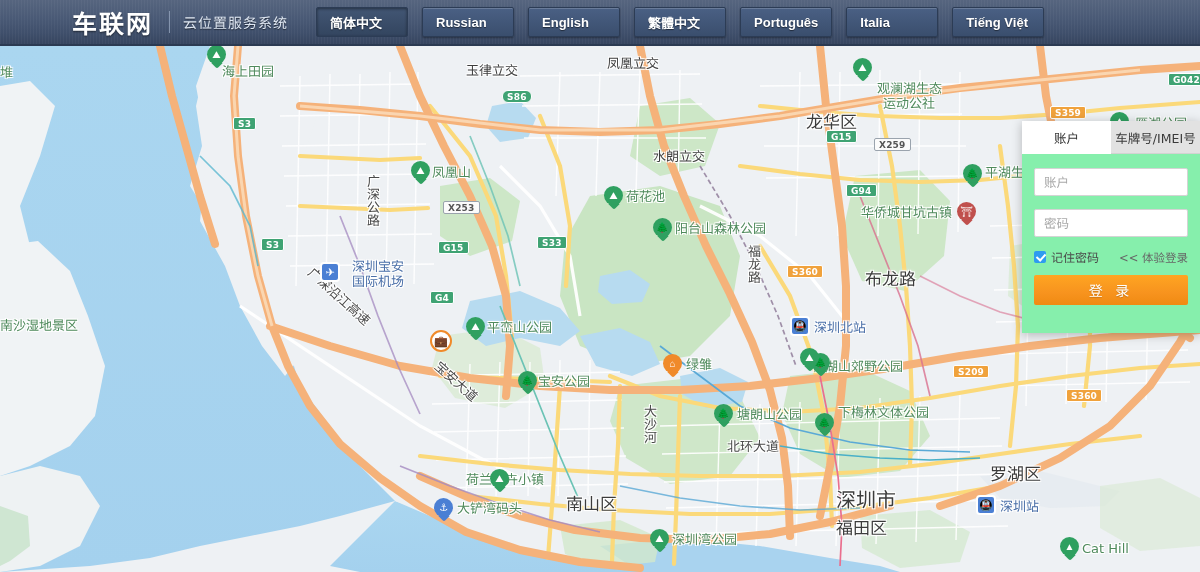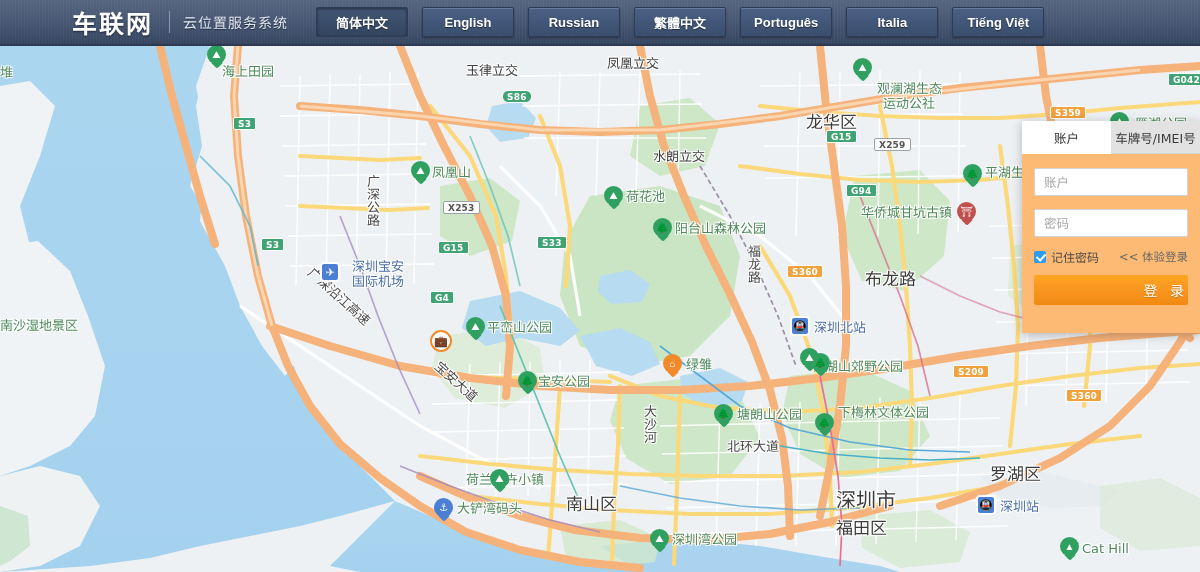--- a/index.html
+++ b/index.html
@@ -28,21 +28,21 @@
     letter-spacing:2px; text-shadow:0 1px 2px rgba(0,0,0,.55);
   }
   .logo-divider { width:1px; height:22px; background:#93a4bd; margin:0 13px 0 16px; opacity:.8; }
   .logo-sub {
     font-size:14px; color:#dfe7f2; letter-spacing:1px;
     text-shadow:0 1px 1px rgba(0,0,0,.5);
   }
   #lang-bar { display:flex; align-items:center; margin-left:28px; gap:14px; }
   .lang-btn {
     height:30px; min-width:92px; padding:0 13px;
-    display:flex; align-items:center; justify-content:center;
+    display:flex; align-items:center; 
     background:linear-gradient(180deg,#4f6casdf 0%,#3f5474 100%);
     background:linear-gradient(180deg,#4a6084 0%,#3a4e6d 100%);
     border:1px solid #2c3c55;
     border-radius:2px;
     color:#ffffff; font-size:13px; font-weight:bold;
     white-space:nowrap; cursor:pointer;
     box-shadow:inset 0 1px 0 rgba(255,255,255,.18), 0 1px 2px rgba(0,0,0,.35);
     text-shadow:0 1px 1px rgba(0,0,0,.5);
   }
   .lang-btn.active {
@@ -107,21 +107,21 @@
   .pin-sq {
     position:absolute; width:20px; height:20px; border-radius:4px;
     background:#4a7fd4; border:2px solid #fff;
     display:flex; align-items:center; justify-content:center;
     font-size:11px; color:#fff;
   }
 
   
   #login-panel {
     position:absolute; left:1022px; top:121px; width:178px; height:212px;
-    background:#fdba74;
+    background:#86efac;
     box-shadow:0 2px 10px rgba(0,0,0,.25);
     z-index:50;
   }
   #login-tabs { display:flex; height:33px; }
   .ltab {
     flex:1; display:flex; align-items:center; justify-content:center;
     font-size:12.5px; color:#555; cursor:pointer;
     font-family:"DejaVu Sans","Liberation Sans",sans-serif;
   }
   .ltab.active { background:#ffffff; color:#333; }
@@ -129,21 +129,21 @@
   #login-body { padding:14px 12px 0 12px; }
   .lfield {
     width:100%; height:28px; margin-bottom:13px;
     border:1px solid #d4d4d4; border-radius:2px;
     padding:0 9px; font-size:12.5px; color:#333;
     font-family:"DejaVu Sans","Liberation Sans",sans-serif;
     outline:none; background:#fff;
   }
   .lfield::placeholder { color:#a9a9a9; }
   #login-row {
-    display:flex; align-items:flex-start; justify-content:space-between;
+    display:flex; align-items:center; justify-content:space-between;
     margin-top:-2px; margin-bottom:10px;
   }
   #remember-wrap { display:flex; align-items:center; gap:5px; cursor:pointer; }
   #remember-box {
     width:12px; height:12px; border-radius:2px; background:#2e9bf0;
     display:flex; align-items:center; justify-content:center;
     position:relative; flex:none;
   }
   #remember-box::after {
     content:""; position:absolute; left:3.5px; top:1px;
@@ -154,43 +154,42 @@
   #trial-link {
     font-size:11.5px; color:#666; cursor:pointer; white-space:nowrap;
     font-family:"DejaVu Sans","Liberation Sans",sans-serif;
   }
   #login-submit {
     width:100%; height:30px; border:none; border-radius:2px; cursor:pointer;
     background:linear-gradient(180deg,#ffa522 0%,#f7931e 60%,#f08a12 100%);
     color:#ffffff; font-size:14px; letter-spacing:4px;
     font-family:"DejaVu Sans","Liberation Sans",sans-serif;
     text-shadow:0 1px 1px rgba(0,0,0,.2);
-    text-align:right;
   }
 </style>
 </head>
 <body>
 
 <div id="app">
 
   <div id="header">
     <div class="logo-wrap">
       <span class="logo-main">车联网</span>
       <span class="logo-divider"></span>
       <span class="logo-sub">云位置服务系统</span>
     </div>
     <div id="lang-bar">
         <div class="lang-btn active">
           <span>简体中文</span>
         </div>
         <div class="lang-btn">
+          <span>Russian</span>
+        </div>
+        <div class="lang-btn">
           <span>English</span>
-        </div>
-        <div class="lang-btn">
-          <span>Russian</span>
         </div>
         <div class="lang-btn">
           <span>繁體中文</span>
         </div>
         <div class="lang-btn">
           <span>Português</span>
         </div>
         <div class="lang-btn">
           <span>Italia</span>
         </div>

